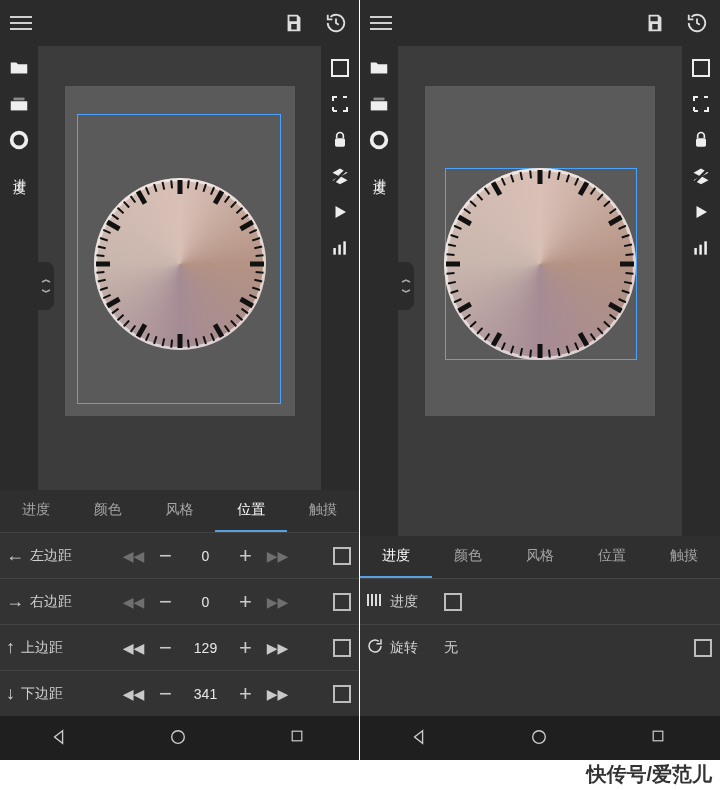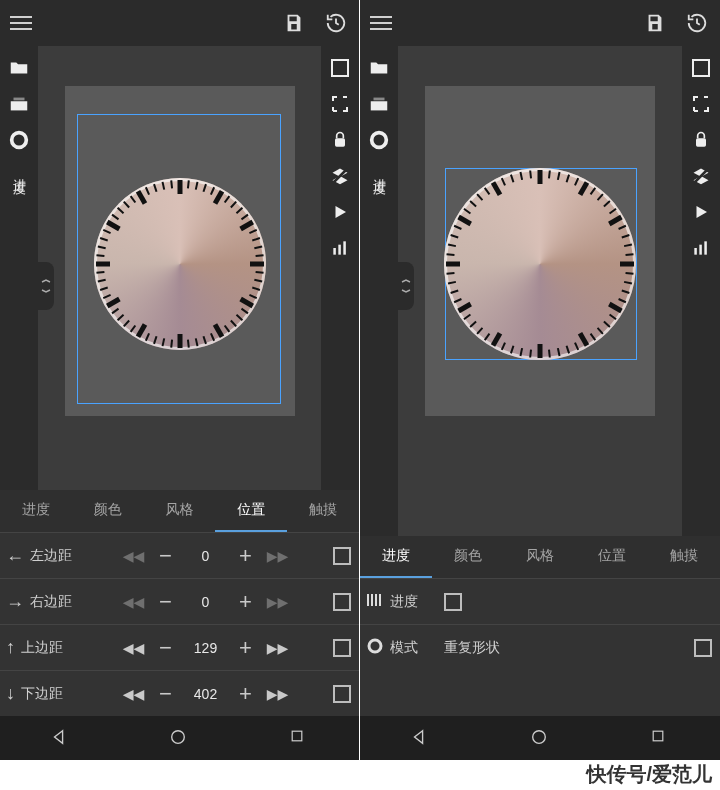--- a/index.html
+++ b/index.html
@@ -319,21 +319,21 @@
           <div class="chk"></div>
         </div>
         <div class="prop-row">
           <div class="lab">
             <span style="font-size:18px">↓</span>
             <span>下边距</span>
           </div>
           <div class="ctrlrow" style="flex:1;justify-content:center">
             <div class="ibtn ">◀◀</div>
             <div class="ibtn" style="font-size:22px">−</div>
-            <div class="num">402</div>
+            <div class="num">341</div>
             <div class="ibtn" style="font-size:22px">+</div>
             <div class="ibtn ">▶▶</div>
           </div>
           <div class="chk"></div>
         </div>
       </div>
     <div class="navbar">
       <div class="nic"><svg viewBox="0 0 20 20" width="18" height="18" fill="none" stroke="#ccc" stroke-width="1.5">
             <path d="M14 3l-9 7 9 7z"></path>
           </svg></div>
@@ -513,26 +513,27 @@
                 <rect x="5" y="3" width="2" height="12"></rect>
                 <rect x="9" y="3" width="2" height="12"></rect>
                 <rect x="13" y="3" width="2" height="12"></rect>
               </svg></span>
             <span>进度</span>
           </div>
           <div class="chk"></div>
         </div>
         <div class="prop-row">
           <div class="lab">
-            <span><svg width="18" height="18" viewBox="0 0 18 18" fill="none" stroke="#ddd" stroke-width="3">
-                <circle cx="9" cy="9" r="6"></circle>
+            <span><svg width="18" height="18" viewBox="0 0 24 24" fill="none" stroke="#ddd" stroke-width="2">
+                <path d="M20 12a8 8 0 1 1-3-6.2"></path>
+                <polyline points="20 3 20 9 14 9"></polyline>
               </svg></span>
-            <span>模式</span>
-          </div>
-          <div class="val">重复形状</div>
+            <span>旋转</span>
+          </div>
+          <div class="val">无</div>
           <div class="chk"></div>
         </div>
         <div class="prop-row" style="visibility: hidden;"></div>
       </div>
     <div class="navbar">
       <div class="nic"><svg viewBox="0 0 20 20" width="18" height="18" fill="none" stroke="#ccc" stroke-width="1.5">
             <path d="M14 3l-9 7 9 7z"></path>
           </svg></div>
       <div class="nic"><svg viewBox="0 0 20 20" width="18" height="18" fill="none" stroke="#ccc" stroke-width="1.5">
             <circle cx="10" cy="10" r="7"></circle>

